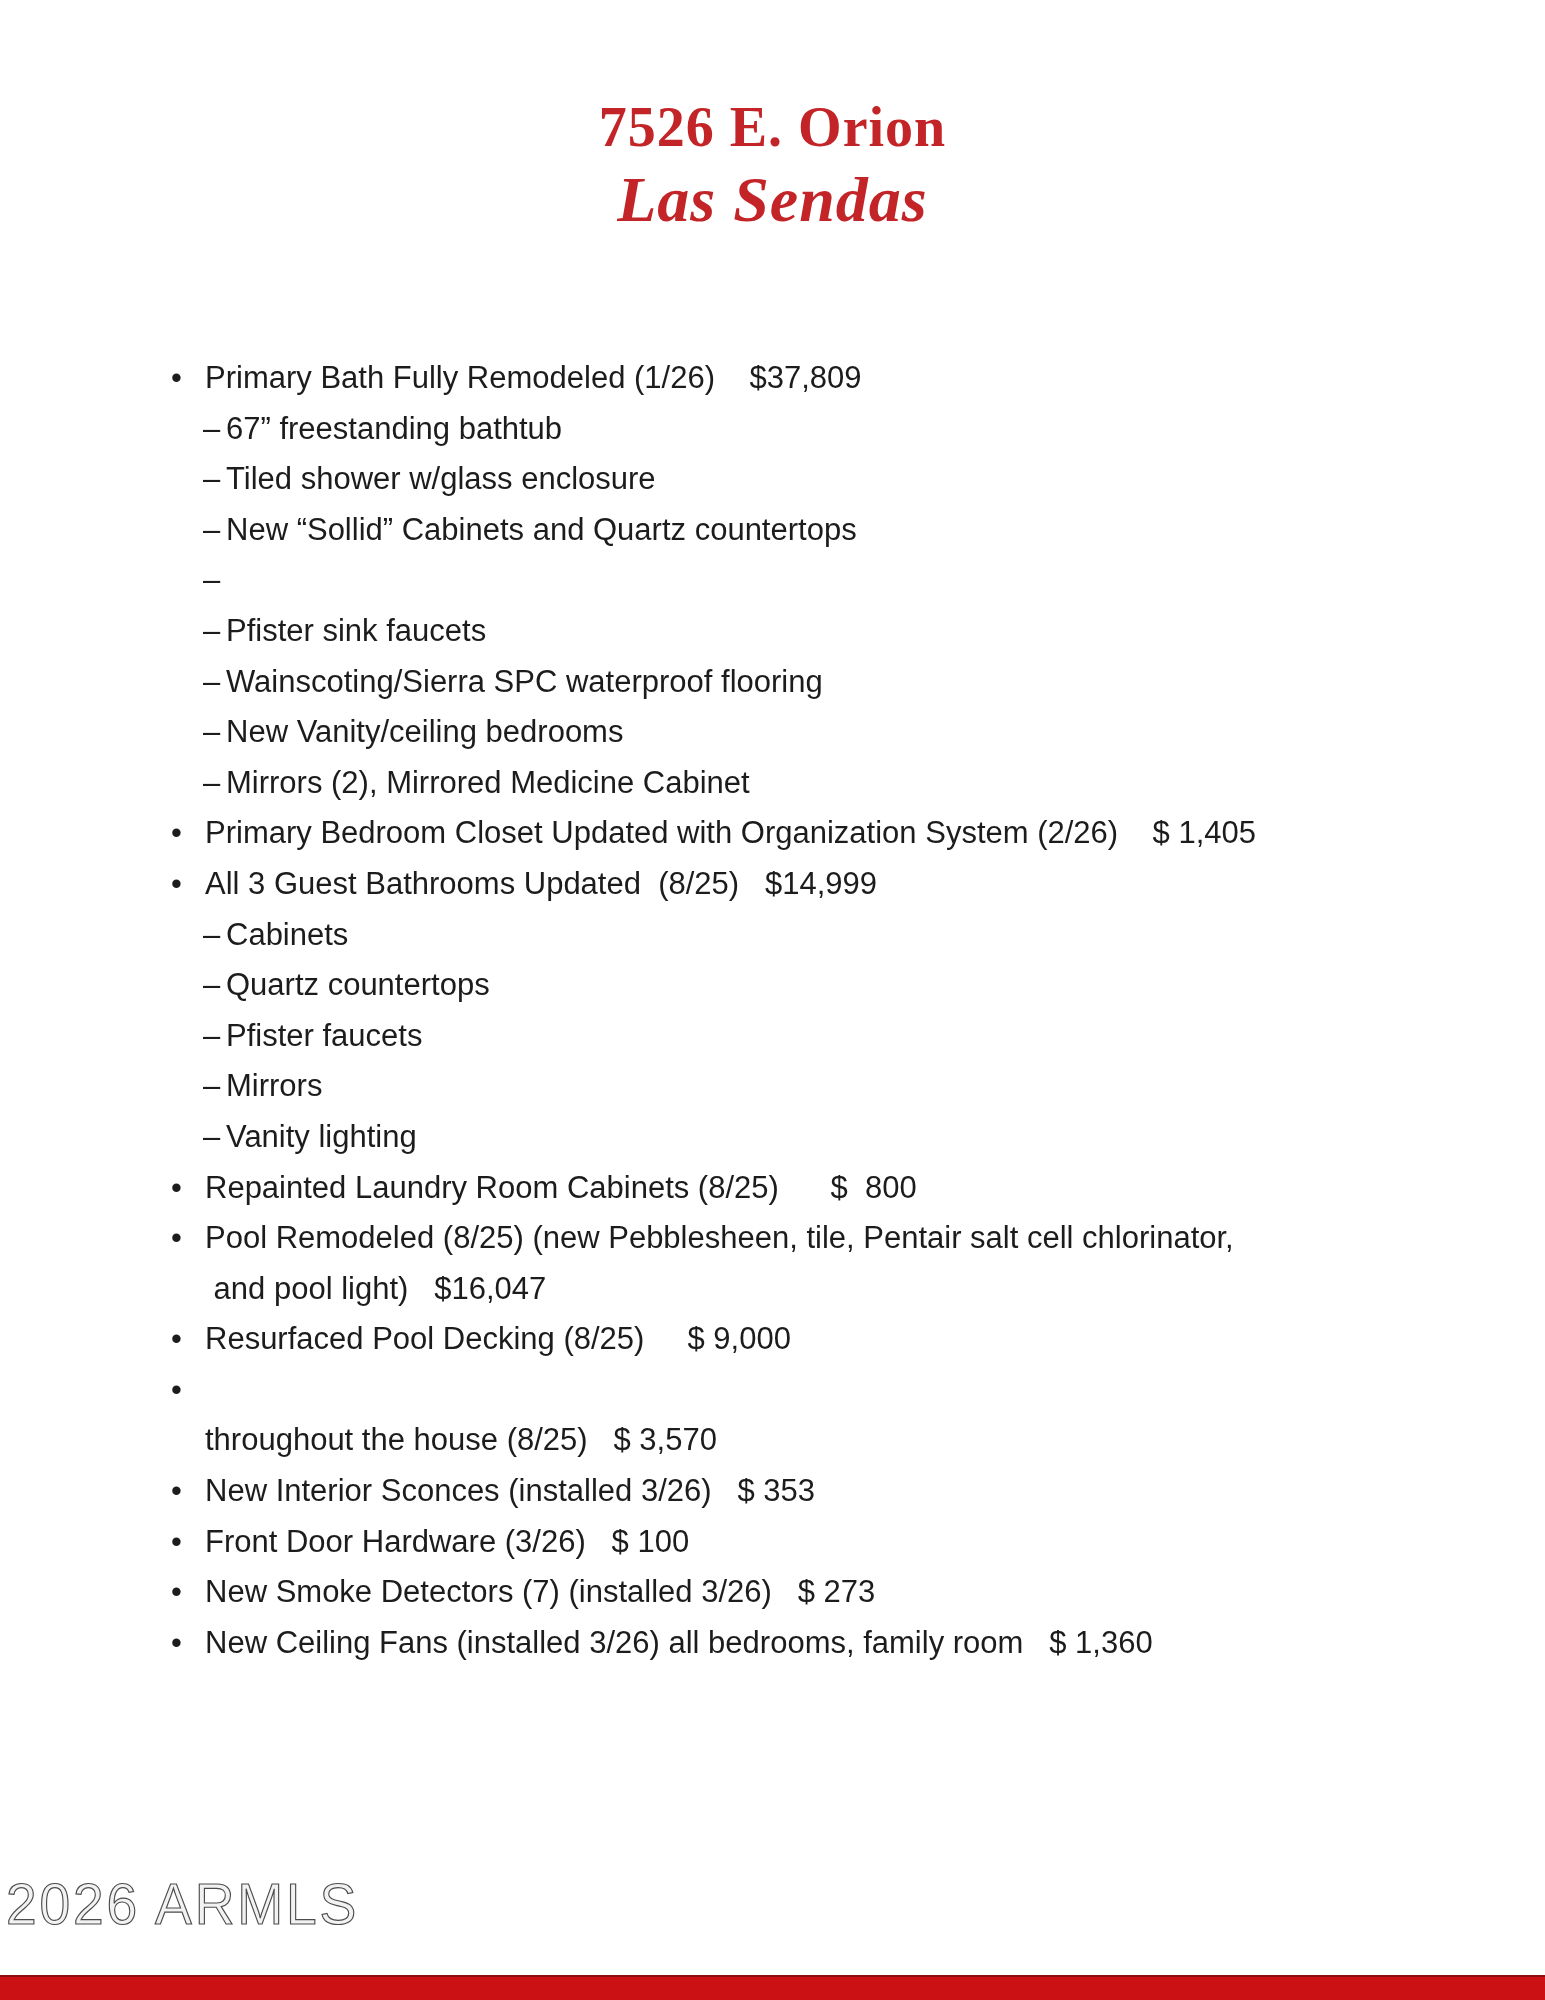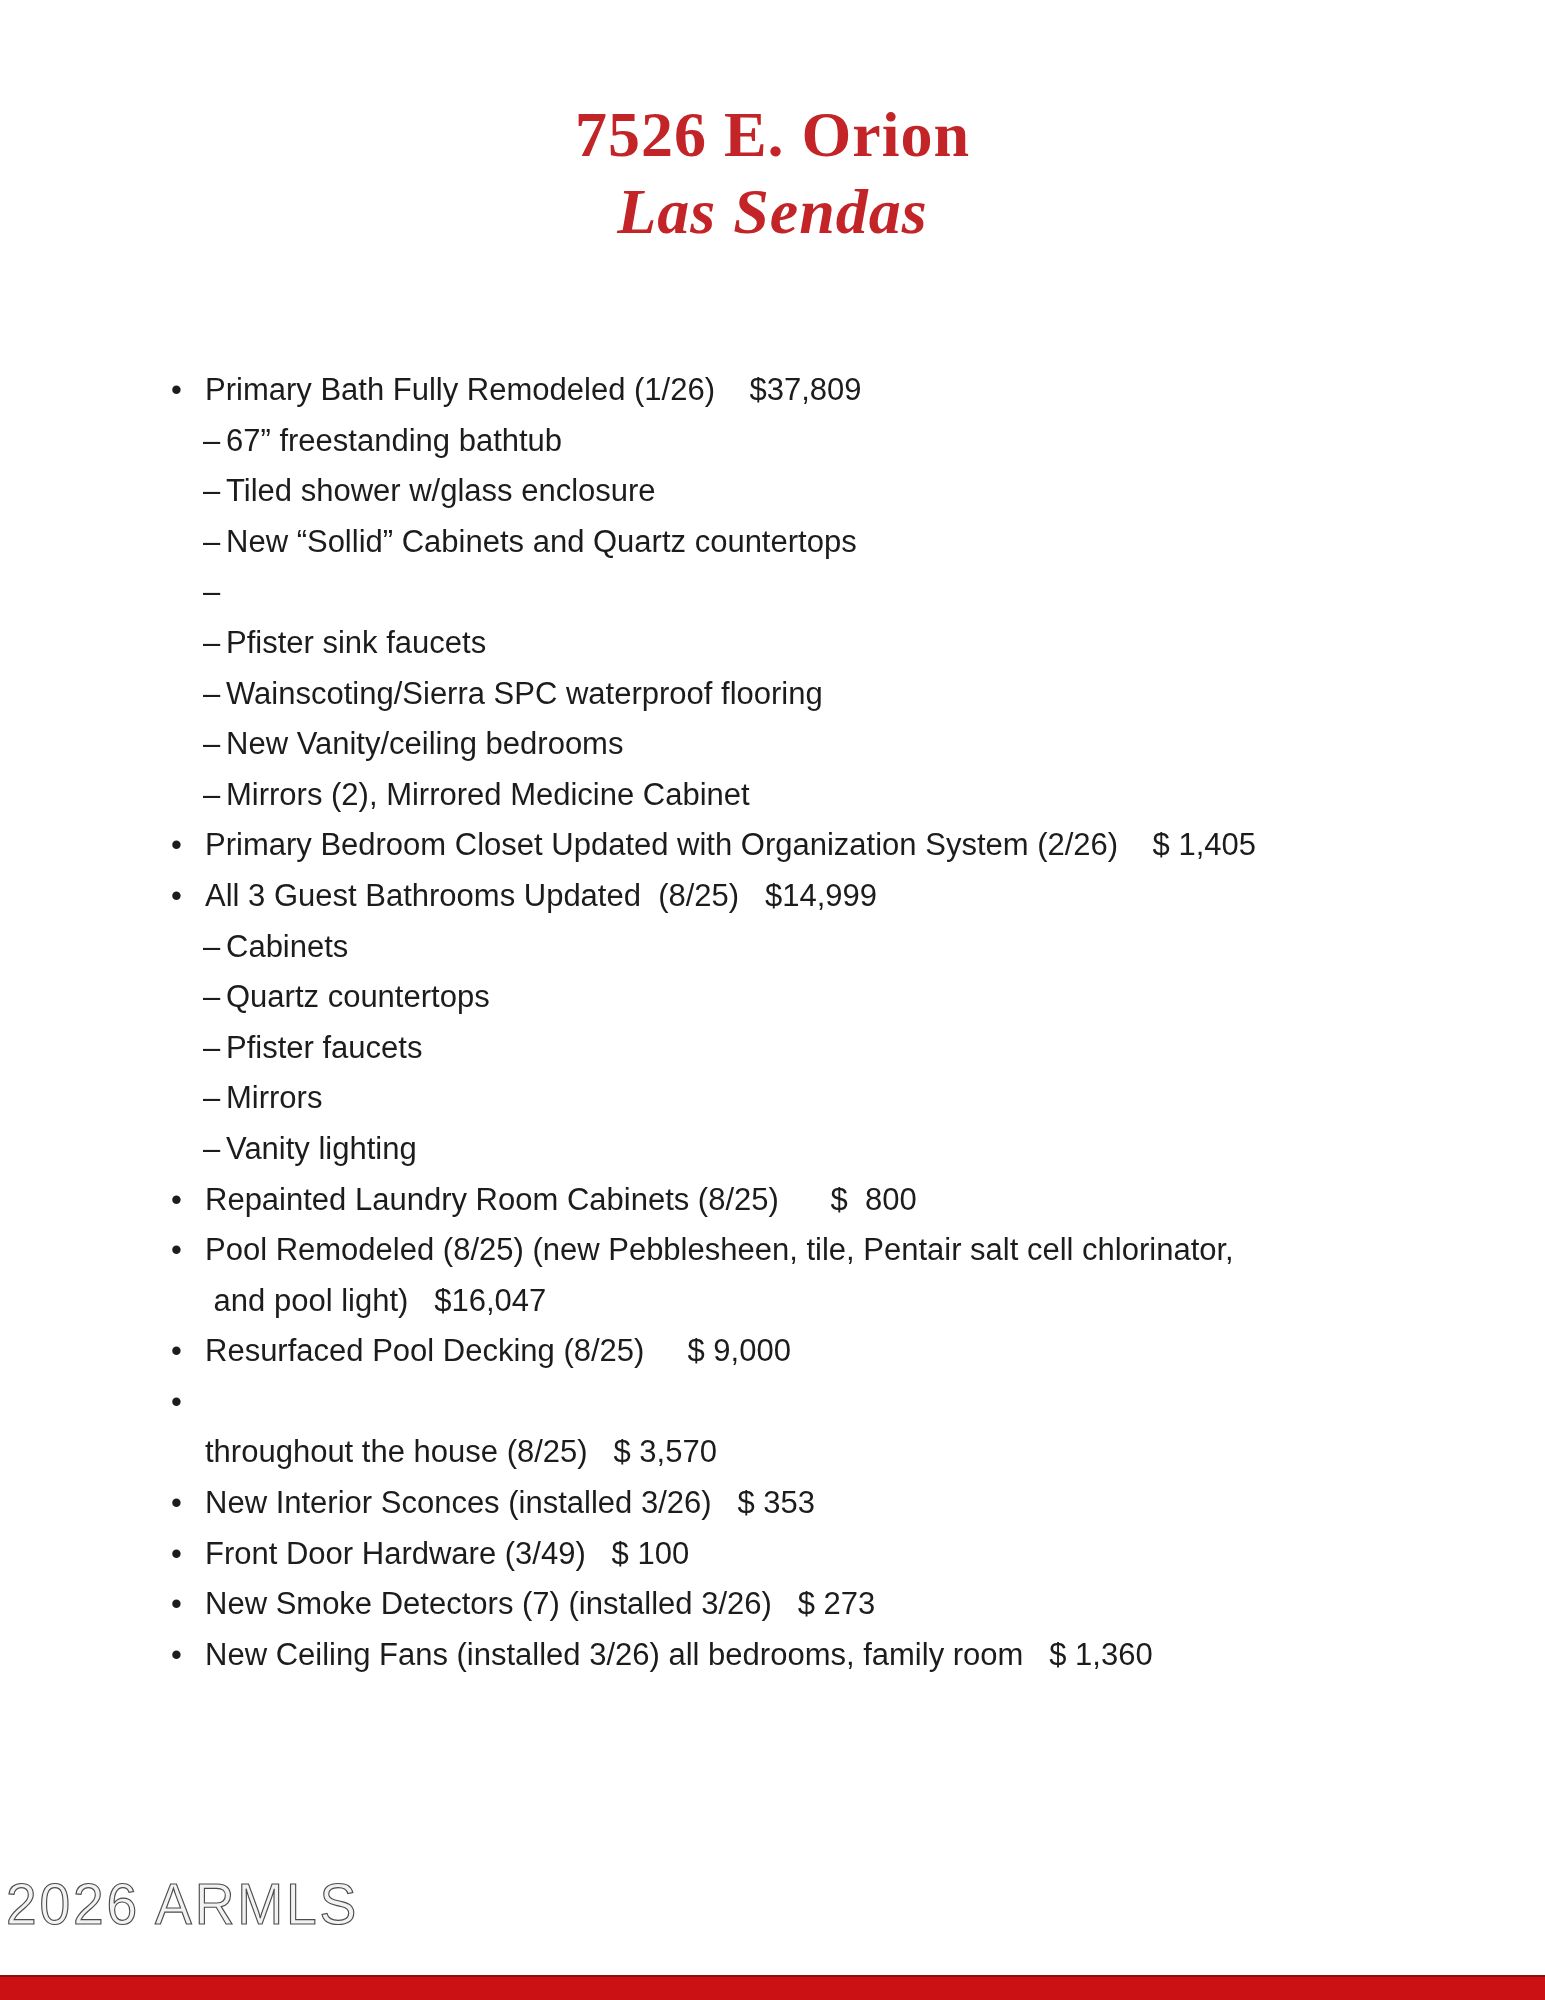--- a/index.html
+++ b/index.html
@@ -14,23 +14,23 @@
     width:1545px;height:2000px;
     background:#ffffff;
     overflow:hidden;
     font-family:"Liberation Sans",sans-serif;
     color:var(--body);
   }
   header{padding-top:88px;text-align:center;}
   h1{
     font-family:"Liberation Serif",serif;
     font-weight:700;
-    font-size:64px;line-height:70px;
+    font-size:56px;line-height:70px;
     color:var(--accent);
-    margin:12px;letter-spacing:1px;
+    margin:4px;letter-spacing:1px;
   }
   h2{
     font-family:"Liberation Serif",serif;
     font-style:italic;font-weight:700;
     font-size:64px;line-height:60px;
     color:var(--accent);
     margin:8px 0 0 0;letter-spacing:1px;
   }
   .list{
     margin:123px 0 0 171px;
@@ -161,21 +161,21 @@
       <div class="line cont">
 
     <span class="text">throughout the house (8/25)   $ 3,570</span>
   </div>
       <div class="line bullet">
     <span class="marker">•</span>
     <span class="text">New Interior Sconces (installed 3/26)   $ 353</span>
   </div>
       <div class="line bullet">
     <span class="marker">•</span>
-    <span class="text">Front Door Hardware (3/49)   $ 100</span>
+    <span class="text">Front Door Hardware (3/26)   $ 100</span>
   </div>
       <div class="line bullet">
     <span class="marker">•</span>
     <span class="text">New Smoke Detectors (7) (installed 3/26)   $ 273</span>
   </div>
       <div class="line bullet">
     <span class="marker">•</span>
     <span class="text">New Ceiling Fans (installed 3/26) all bedrooms, family room   $ 1,360</span>
   </div>
     </main>

